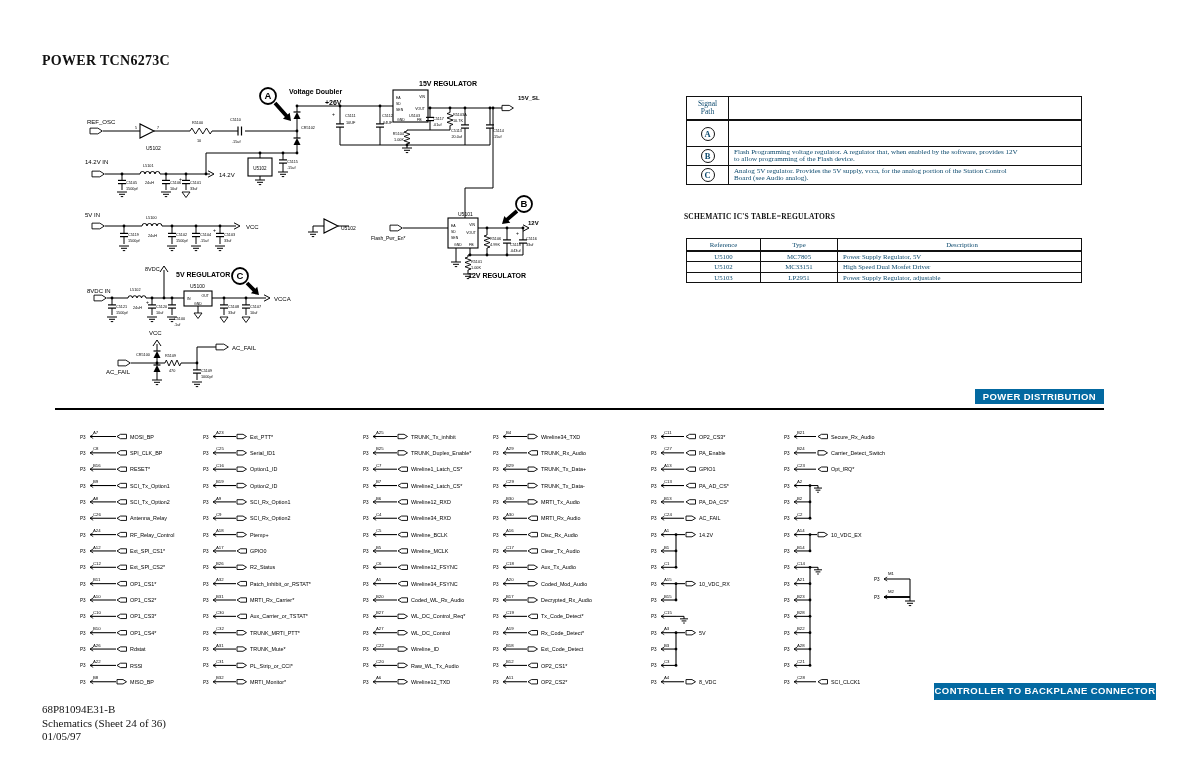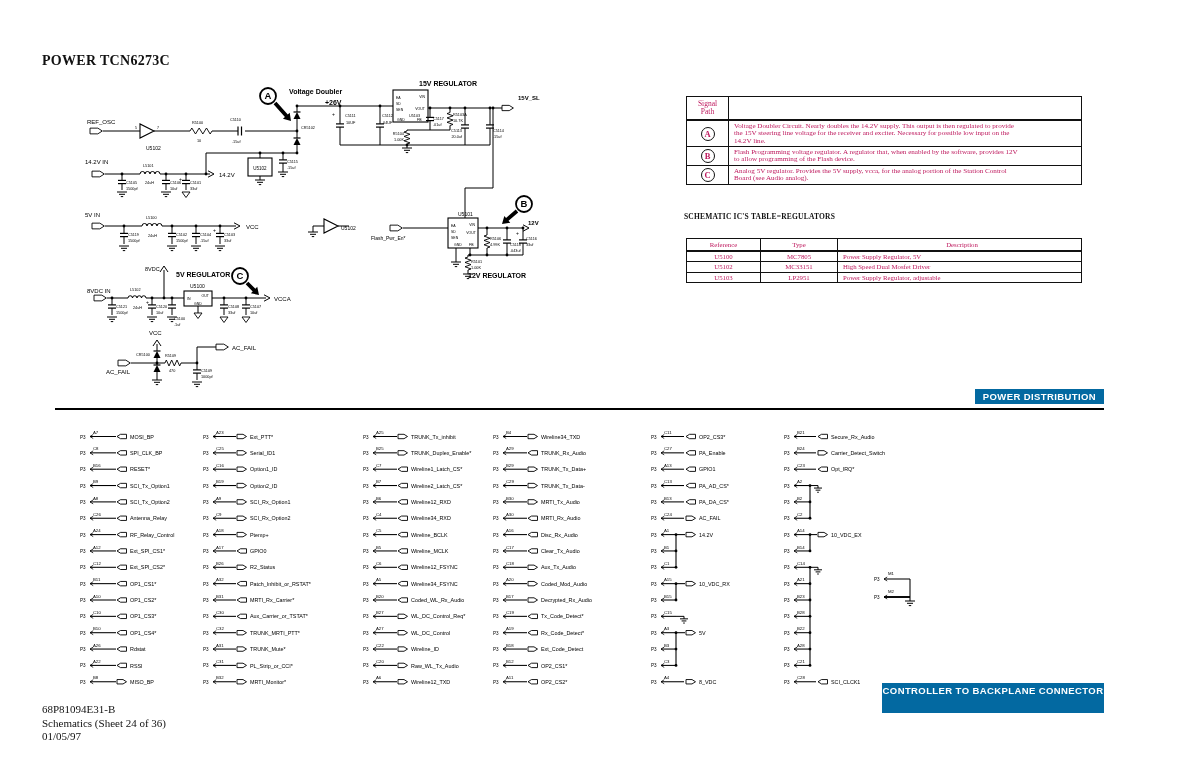--- a/index.html
+++ b/index.html
@@ -2,23 +2,23 @@
 <html><head>
 <meta charset="utf-8">
 <style>
 body{margin:0}
 #page{position:relative;width:1200px;height:773px;background:#fff;color:#111;font-family:"Liberation Sans",sans-serif;overflow:hidden}
 #title{position:absolute;left:42px;top:26px;font:bold 20px "Liberation Serif",serif;letter-spacing:.5px}
 #model{position:absolute;left:42px;top:53px;font:bold 14px "Liberation Serif",serif;letter-spacing:.3px}
 #footer{position:absolute;left:42px;top:703px;font:11px "Liberation Serif",serif;line-height:13.5px}
 .bar{position:absolute;background:#0369a1;color:#fff;font:bold 9.5px "Liberation Sans",sans-serif;text-align:center;letter-spacing:.4px}
 #bar-power{left:975px;top:389px;width:129px;height:15px;line-height:15px}
-#bar-ctrl{left:882px;top:683px;width:222px;height:30px;line-height:15px}
+#bar-ctrl{left:934px;top:683px;width:222px;height:17px;line-height:15px}
 #hrule{position:absolute;left:55px;top:408px;width:1049px;height:2px;background:#000}
-.tblwrap{position:absolute;border:1.6px solid #111;font-family:"Liberation Serif",serif;color:#be185d;box-sizing:border-box}
+.tblwrap{position:absolute;border:1.6px solid #111;font-family:"Liberation Serif",serif;color:#0c4a6e;box-sizing:border-box}
 #sigtbl{left:686px;top:96px;width:396px}
 .trow{display:flex;border-top:1px solid #111;box-sizing:border-box}
 .trow.first{border-top:none}
 .hdr{border-bottom:.6px solid #111}
 .sigc1{width:42px;flex:none;border-right:1.2px solid #111;display:flex;align-items:center;justify-content:center;text-align:center;box-sizing:border-box}
 .sigc2{flex:1;padding:1.5px 3px 0 5px;font-size:7.1px;line-height:7.5px;white-space:pre-line}
 .sighdr1{font-size:7.5px;line-height:8px}
 .sighdr2{flex:1;display:flex;align-items:center;justify-content:center;font-size:7.5px}
 .circ{display:inline-block;width:12px;height:12px;border:1.4px solid #111;border-radius:50%;font:bold 8.5px "Liberation Serif",serif;line-height:12px;text-align:center}
 #ictitle{position:absolute;left:684px;top:212px;font:bold 7.5px "Liberation Serif",serif;letter-spacing:.2px}
@@ -1124,23 +1124,20 @@
   <div class="tblwrap" id="sigtbl">
     <div class="trow first hdr" style="height:23px">
       <div class="sigc1 sighdr1">
           <span><span>Signal</span><br><span>Path</span></span>
         </div>
     </div>
     <div class="trow" style="min-height:26px">
       <div class="sigc1">
           <span class="circ">A</span>
         </div>
-      <div class="sigc2">Voltage Doubler Circuit.  Nearly doubles the 14.2V supply.  This output is then regulated to provide
-the 15V steering line voltage for the receiver and exciter.  Necessary for possible low input on the
-14.2V line.</div>
     </div>
     <div class="trow" style="min-height:19px">
       <div class="sigc1">
           <span class="circ">B</span>
         </div>
       <div class="sigc2">Flash Programming voltage regulator.  A regulator that, when enabled by the software, provides 12V
 to allow programming of the Flash device.</div>
     </div>
     <div class="trow" style="min-height:19px">
       <div class="sigc1">

